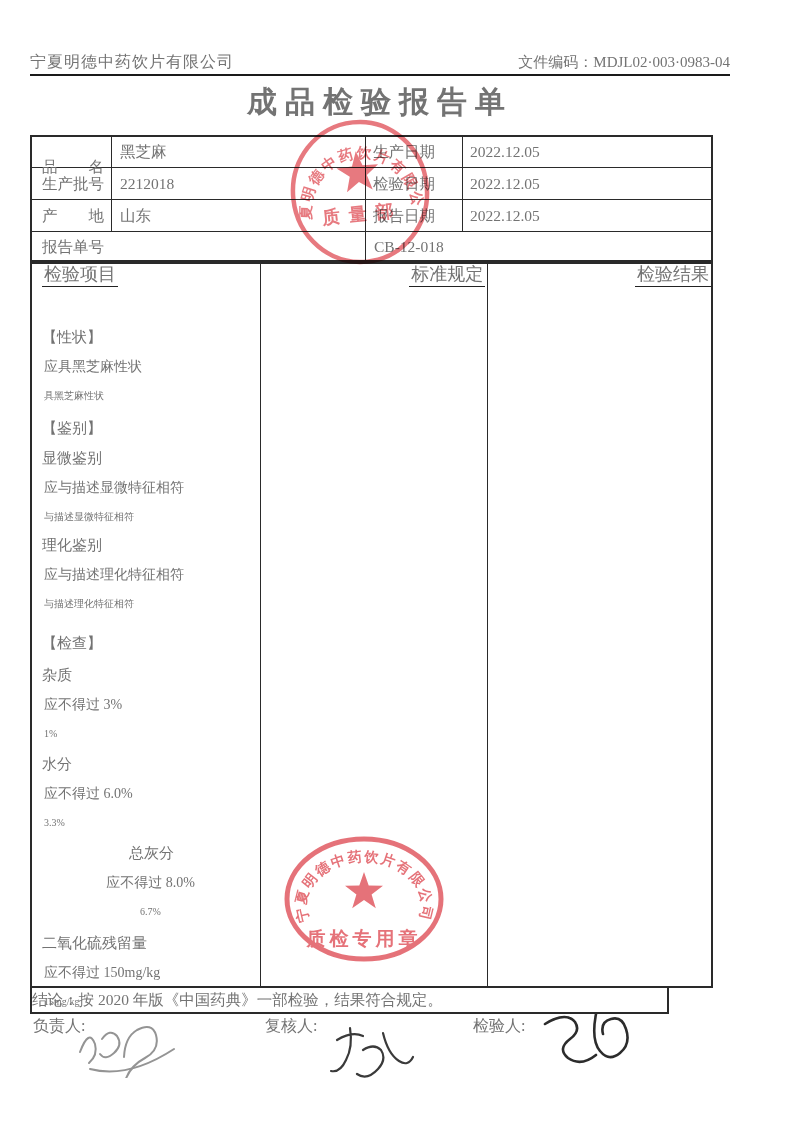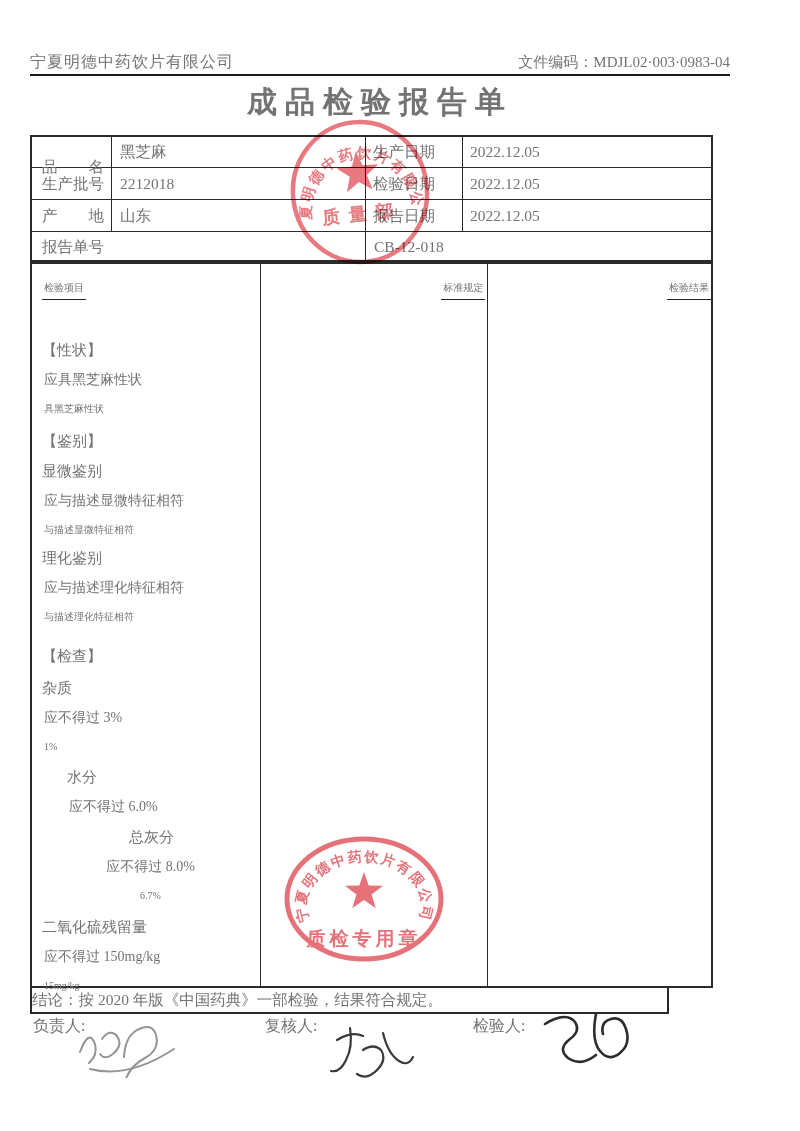--- a/index.html
+++ b/index.html
@@ -18,21 +18,21 @@
   .title { left:30px; top:82px; width:700px; text-align:center; font-size:30px; font-weight:bold; letter-spacing:8px; }
   
   .info-table { left:30px; top:135px; width:683px; height:127px; border:2px solid #2a2a2a; box-sizing:border-box; font-size:15.5px; }
   .hline { position:absolute; left:0; width:679px; height:1px; background:#2a2a2a; }
   .vline { position:absolute; top:0; width:1px; background:#2a2a2a; }
   .cell { position:absolute; line-height:20px; white-space:nowrap; }
   .jlbl { display:inline-block; width:62px; text-align:justify; text-align-last:justify; }
   
   .insp { left:30px; top:262px; width:683px; height:726px; border:2px solid #2a2a2a; border-top-width:2px; box-sizing:border-box; }
   .insp .divider { position:absolute; top:0; bottom:0; width:1px; background:#2a2a2a; }
-  .ihead { display:flex; padding-top:14px; font-size:10px; }
+  .ihead { display:flex; padding-top:0; font-size:18px; }
   .ihead .hc1 { width:229px; padding-left:10px; box-sizing:border-box; }
   .ihead .hc2, .ihead .hc3 { width:227px; text-align:right; box-sizing:border-box; }
   .uline { display:inline-block; border-bottom:1px solid #222; padding:0 2px 2px 2px; line-height:19px; }
   .irow { display:flex; line-height:29px;flex-direction:column; }
   .irow .c1 { width:229px; padding-left:10px; box-sizing:border-box; font-size:15px; }
   .irow .c2 { width:227px; padding-left:12px; padding-right:2px; box-sizing:border-box; font-size:14px; }
   .irow .c3 { width:227px; padding-left:12px; padding-right:2px; box-sizing:border-box; font-size:10px; }
   
   .concl { left:30px; top:988px; width:639px; height:26px; border:2px solid #2a2a2a; border-top:none; box-sizing:border-box; font-size:15.5px; line-height:23px; padding-left:0; }
   
@@ -111,23 +111,24 @@
     <div class="irow" style="margin-top:11px;">
       <div class="c1">【检查】</div>
       <div class="c2"></div>
       <div class="c3"></div>
     </div>
     <div class="irow" style="margin-top:3px;">
       <div class="c1">杂质</div>
       <div class="c2">应不得过 3%</div>
       <div class="c3">1%</div>
     </div>
-    <div class="irow" style="margin-top:2px;padding-left:25px;">
+    <div class="irow" style="margin-top:2px;">
       <div class="c1">水分</div>
       <div class="c2">应不得过 6.0%</div>
+      <div class="c3">3.3%</div>
     </div>
     <div class="irow" style="margin-top:2px;text-align:center;">
       <div class="c1">总灰分</div>
       <div class="c2">应不得过 8.0%</div>
       <div class="c3">6.7%</div>
     </div>
     <div class="irow" style="margin-top:3px;">
       <div class="c1">二氧化硫残留量</div>
       <div class="c2">应不得过 150mg/kg</div>
       <div class="c3">15mg/kg</div>

